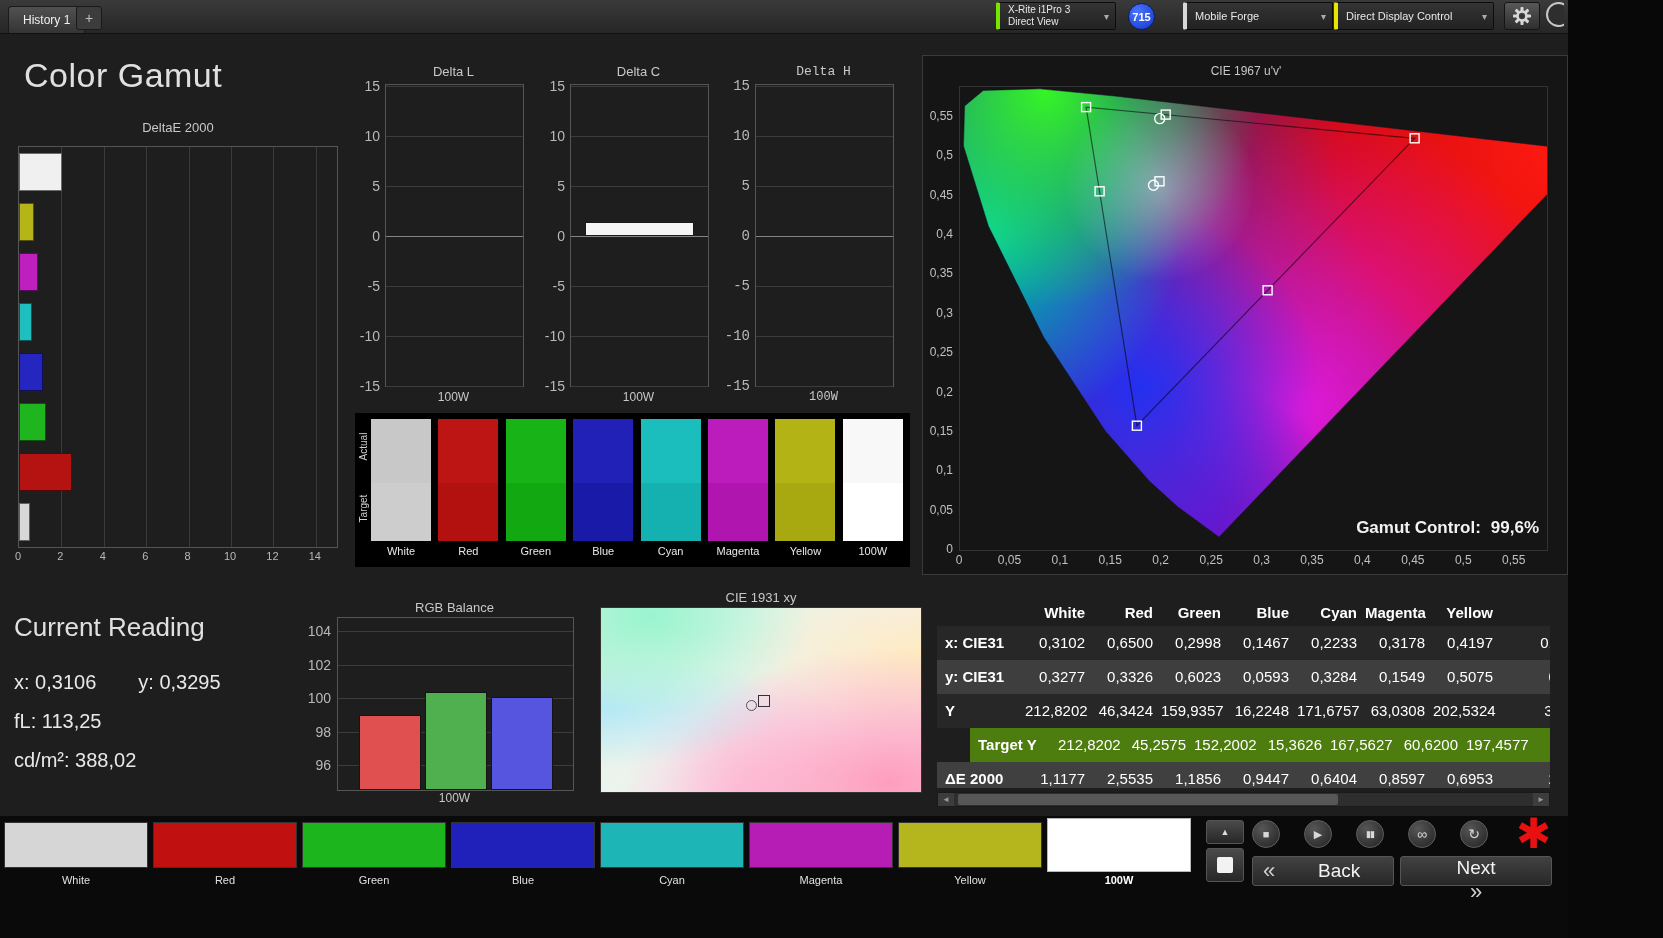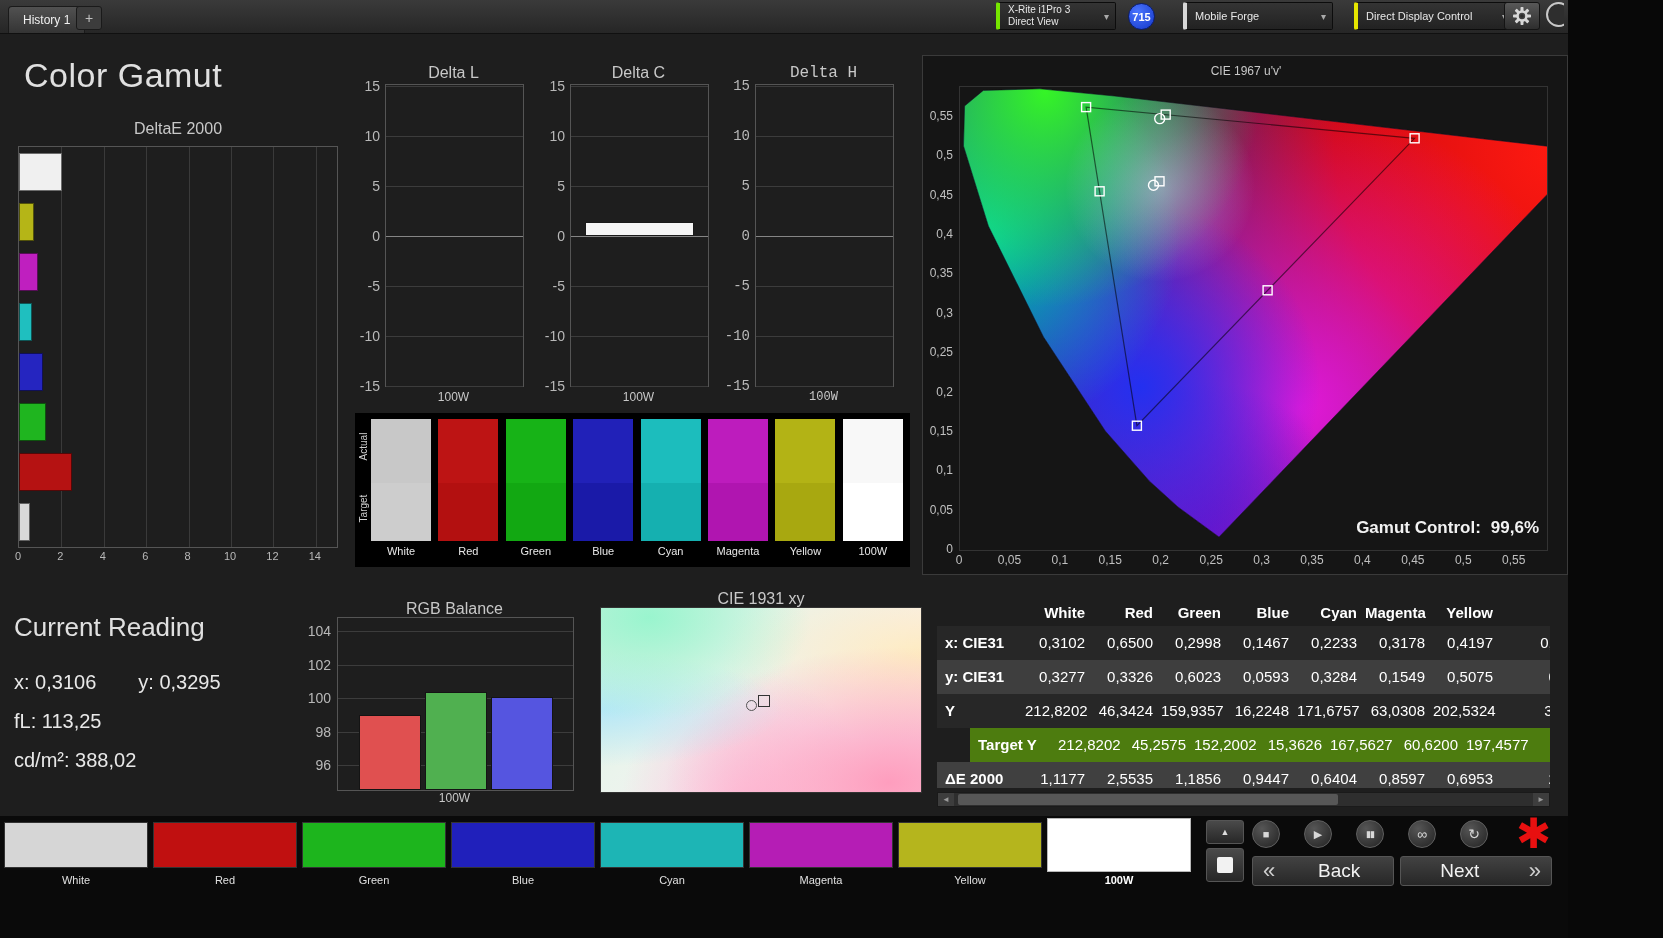--- a/index.html
+++ b/index.html
@@ -32,21 +32,21 @@
     background:radial-gradient(circle at 35% 30%,#4a74ff,#1438c8);border:1px solid #0a1c70;
     color:#fff;font-size:11px;font-weight:bold;display:flex;align-items:center;justify-content:center;box-sizing:border-box;}
   #gear-btn{position:absolute;left:1504px;top:2px;width:36px;height:28px;
     background:linear-gradient(#585858,#2e2e2e);border:1px solid #141414;border-radius:3px;
     display:flex;align-items:center;justify-content:center;box-sizing:border-box;}
   #edge-circle-wrap{position:absolute;left:1546px;top:2px;width:18px;height:29px;overflow:hidden;}
   #edge-circle{width:25px;height:25px;border-radius:50%;border:2px solid #c8c8c8;background:#2e2e2e;box-sizing:border-box;}
 
   
   #page-title{position:absolute;left:24px;top:56px;font-size:34px;color:#e0e0e0;letter-spacing:.5px;}
-  .panel-title{font-size:16px;color:#c8c8c8;text-align:center;}
+  .panel-title{font-size:13px;color:#c8c8c8;text-align:center;}
 
   
   #deltae{position:absolute;left:18px;top:130px;width:320px;height:440px;}
   #deltae .panel-title{position:absolute;left:0;top:-10px;width:320px;}
   #deltae-plot{position:absolute;left:0;top:16px;width:318px;height:400px;border:1px solid #555;}
   .vgrid{position:absolute;top:0;bottom:0;width:1px;background:#3a3a3a;}
   .hgrid{position:absolute;left:0;right:0;height:1px;background:#3c3c3c;}
   .hgrid.zero{background:#858585;}
   .hbar{position:absolute;left:0;height:38px;border:1px solid rgba(0,0,0,.55);box-sizing:border-box;}
   #deltae-xlabels{position:absolute;left:0;top:420px;width:320px;height:16px;}
@@ -132,21 +132,21 @@
   #btn-layer{left:1206px;top:32px;width:38px;height:34px;}
   #btn-layer .white-square{width:16px;height:16px;background:#f2f2f2;border-radius:2px;}
   .round-btn{position:absolute;top:4px;width:28px;height:28px;border-radius:50%;
     background:radial-gradient(circle at 35% 30%,#565656,#222);border:1px solid #606060;
     color:#d8d8d8;display:flex;align-items:center;justify-content:center;font-size:11px;box-sizing:border-box;}
   #asterisk{position:absolute;left:1516px;top:-6px;font-size:42px;color:#e81010;line-height:48px;}
   .navbtn{position:absolute;top:40px;height:30px;background:linear-gradient(#424242,#272727);
     border:1px solid #555;border-radius:3px;display:flex;align-items:center;color:#f2f2f2;
     font-size:19px;box-sizing:border-box;}
   #btn-back{left:1252px;width:142px;}
-  #btn-next{left:1400px;width:152px;}
+  #btn-next{left:1400px;width:152px;flex-direction:column;}
   .nav-chev{color:#cfcfcf;font-size:22px;padding:0 10px;}
   .nav-label{flex:1;text-align:center;}
 </style>
 </head>
 <body>
 
 <div id="app">
 
   <div id="topbar">
     <div class="tab">History 1</div>
@@ -160,21 +160,21 @@
       <span class="dd-chevron">▾</span>
     </div>
 
     <div id="badge">715</div>
 
     <div class="dropdown" id="dd-pattern" style="border-left-color: rgb(216, 216, 216);">
       <div class="dd-text">Mobile Forge</div>
       <span class="dd-chevron">▾</span>
     </div>
 
-    <div class="dropdown" id="dd-control" style="border-left-color: rgb(230, 230, 0); margin-left: 20px;">
+    <div class="dropdown" id="dd-control" style="border-left-color: rgb(230, 230, 0);">
       <div class="dd-text">Direct Display Control</div>
       <span class="dd-chevron">▾</span>
     </div>
 
     <div id="gear-btn">
       <svg width="18" height="18" viewBox="-12 -12 24 24">
         <g fill="#d8d8d8">
           <rect x="-2" y="-12" width="4" height="6" rx="1"></rect>
           <rect x="-2" y="-12" width="4" height="6" rx="1" transform="rotate(45)"></rect>
           <rect x="-2" y="-12" width="4" height="6" rx="1" transform="rotate(90)"></rect>

